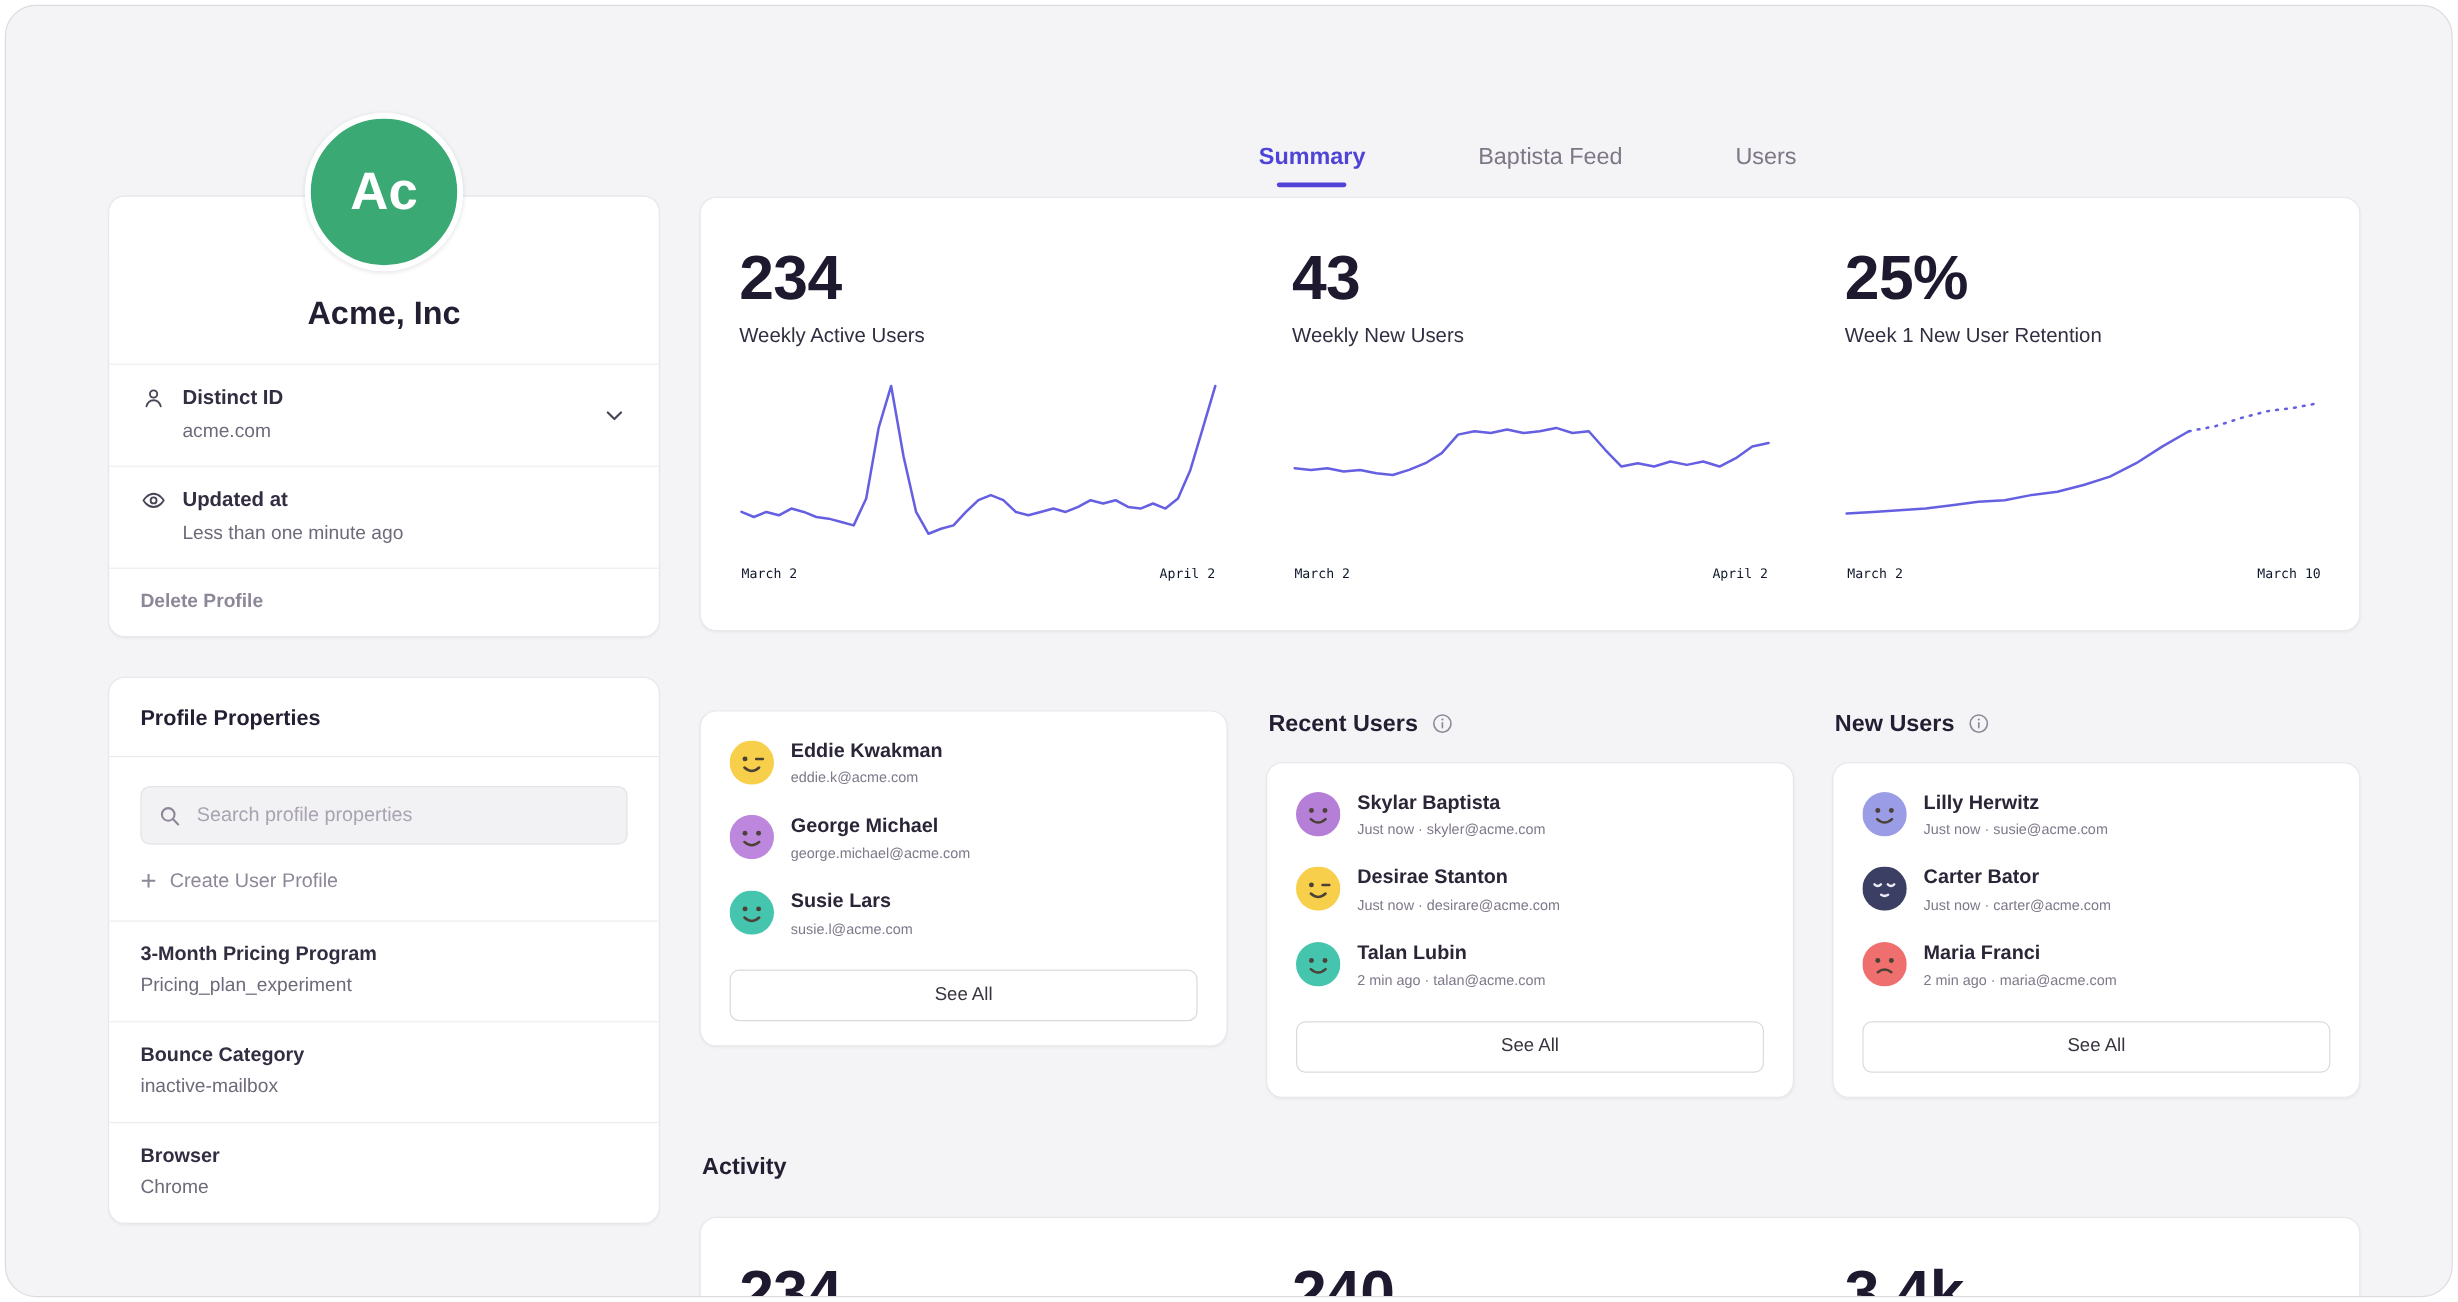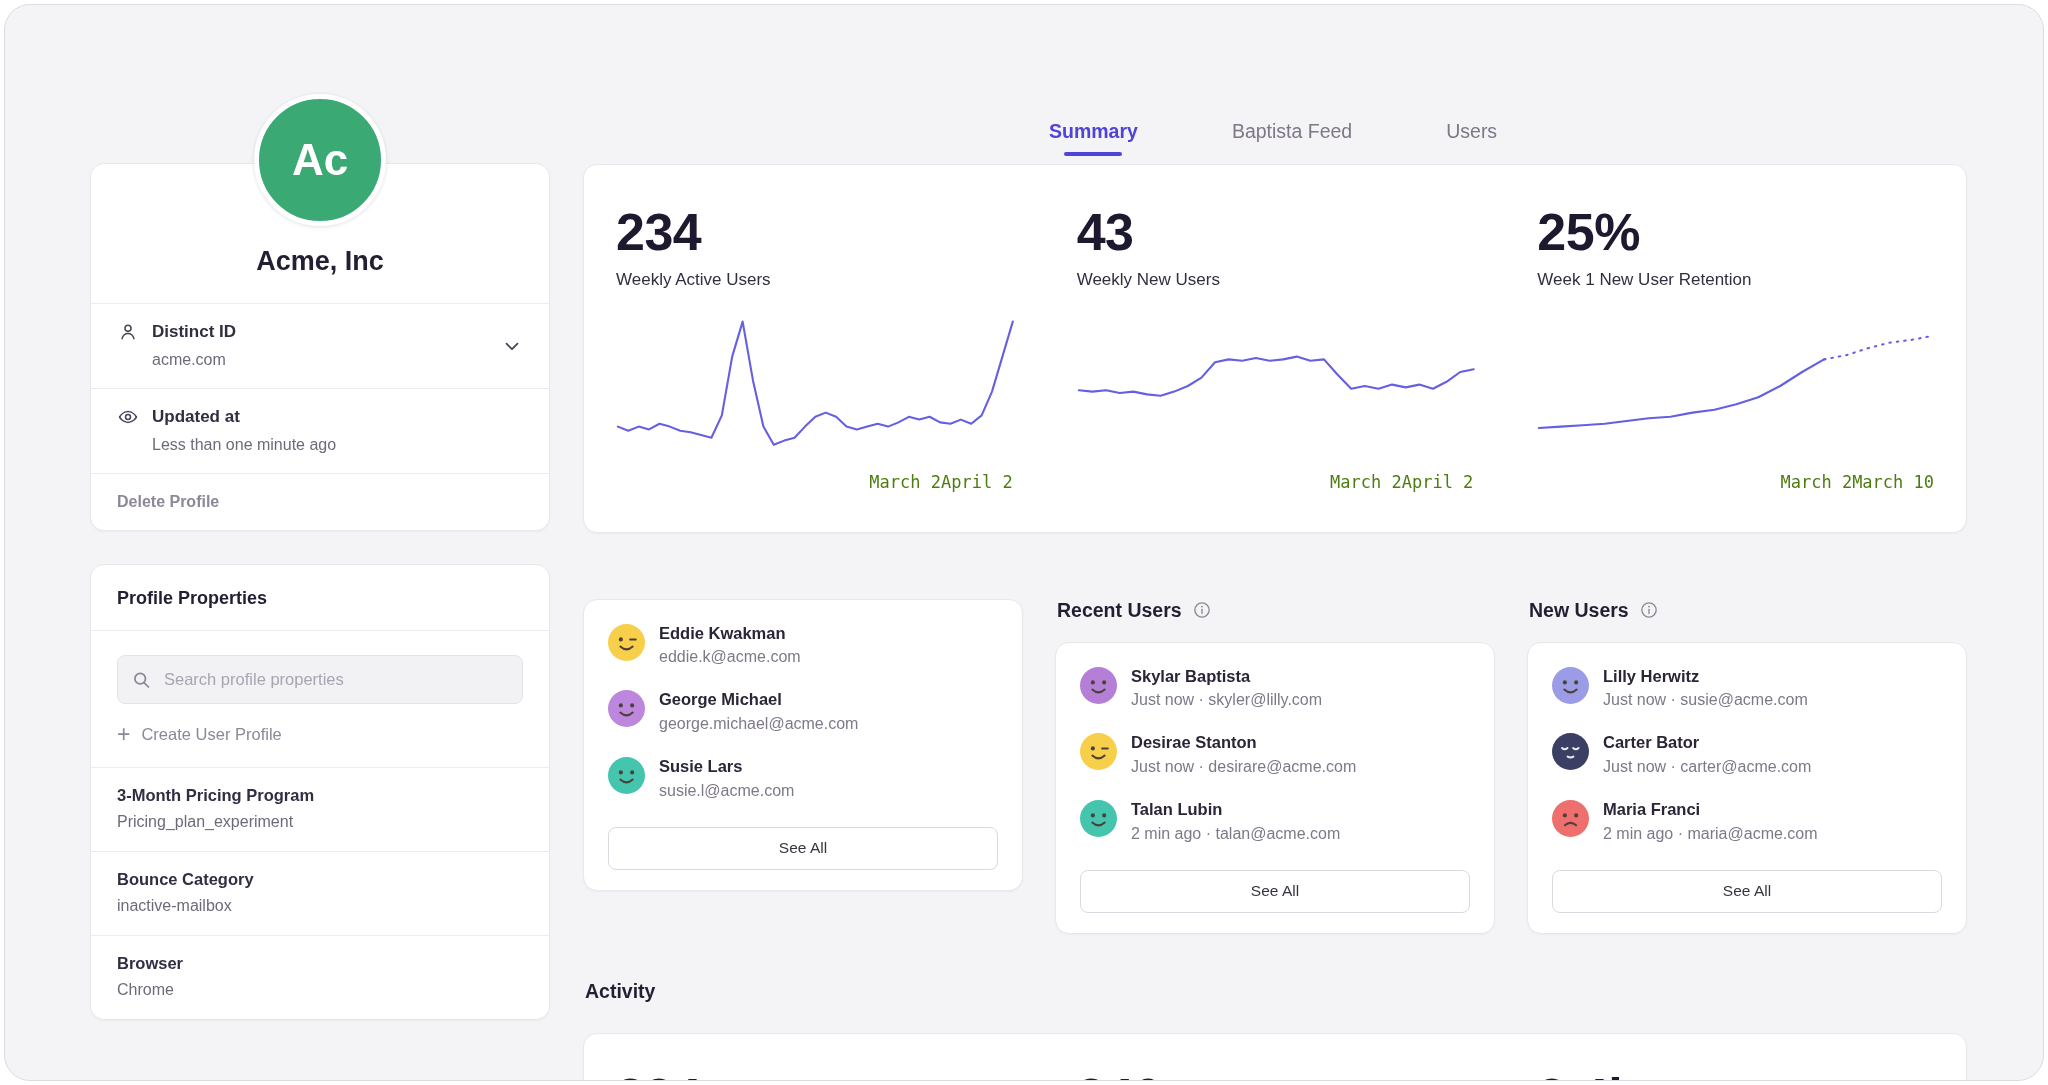--- a/index.html
+++ b/index.html
@@ -46,34 +46,34 @@
   .tab{position:relative;background:none;border:none;font-family:inherit;font-size:19.5px;color:#7d7787;cursor:pointer;padding:0;}
   .tab.active{color:#4f43d8;font-weight:600;margin-left:26px;}
   .tab.active::after{content:"";position:absolute;left:50%;transform:translateX(-50%);bottom:-13px;width:58px;height:4px;
     border-radius:2px;background:#4f43d8;}
 
   .stats-card{margin-top:11px;display:flex;padding:40px 0 0;}
   .metric{flex:1;padding:0 30px 0 32px;min-width:0;}
   .big{font-size:52px;font-weight:700;color:#1f1930;letter-spacing:-.5px;line-height:1.05;}
   .metric-label{font-size:17px;color:#332d41;margin-top:10px;}
   .spark{width:100%;height:158px;margin-top:18px;display:block;}
-  .axis{display:flex;justify-content:flex-end;font-family:"DejaVu Sans Mono","Liberation Mono",monospace;
-    font-size:17px;color:#4d7c0f;padding:6px 2px 40px;}
+  .axis{display:flex;justify-content:space-between;font-family:"DejaVu Sans Mono","Liberation Mono",monospace;
+    font-size:11px;color:#0f172a;padding:6px 2px 40px;}
 
   .lists-row{display:flex;gap:32px;margin-top:66px;}
   .list-col{flex:1;min-width:0;}
   .list-header{display:flex;align-items:center;gap:10px;margin:0 0 20px 2px;font-size:19.5px;font-weight:700;color:#241e33;}
   .info-icon{width:20px;height:20px;color:#8d8798;cursor:pointer;display:inline-flex;}
   .info-icon svg{width:100%;height:100%;}
   .user-card{padding:24px 24px 20px;display:flex;flex-direction:column;}
   .user-row{display:flex;align-items:flex-start;gap:14px;margin-bottom:24px;cursor:pointer;}
   .user-avatar{width:37px;height:37px;flex:none;}
   .user-avatar svg{width:100%;height:100%;display:block;}
   .user-name{font-size:16.5px;font-weight:600;color:#2b2537;line-height:1.2;}
-  .user-detail{font-size:16px;color:#7e7889;margin-top:5px;}
+  .user-detail{font-size:12px;color:#7e7889;margin-top:5px;}
   .see-all{margin-top:3px;height:43px;background:#fff;border:1px solid #dbd9df;border-radius:8px;font-family:inherit;
     font-size:15.5px;color:#39333f;cursor:pointer;}
 
   .activity-title{margin:46px 0 0 2px;font-size:19.5px;font-weight:700;color:#241e33;}
   .activity-card{margin-top:30px;display:flex;padding:36px 0 60px;}
 </style>
 </head>
 <body>
 
 <div class="frame">
@@ -259,21 +259,21 @@
               <span class="user-avatar">
                 <svg viewBox="0 0 36 36">
                   <circle cx="18" cy="18" r="18" fill="#b57fd8"></circle>
                   <circle cx="12.5" cy="15" r="2" fill="#4b4237"></circle>
                   <circle cx="23.5" cy="15" r="2" fill="#4b4237"></circle>
                   <path d="M12 22q6 5.5 12 0" fill="none" stroke="#4b4237" stroke-width="2" stroke-linecap="round"></path>
                 </svg>
               </span>
               <div>
                 <div class="user-name">Skylar Baptista</div>
-                <div class="user-detail">Just now · skyler@lilly.com</div>
+                <div class="user-detail">Just now · skyler@acme.com</div>
               </div>
             </div>
             <div class="user-row">
               <span class="user-avatar">
                 <svg viewBox="0 0 36 36">
                   <circle cx="18" cy="18" r="18" fill="#f8cf4b"></circle>
                   <circle cx="12.5" cy="15" r="2" fill="#4b4237"></circle>
                   <path d="M21.5 15h5.5" fill="none" stroke="#4b4237" stroke-width="2" stroke-linecap="round"></path>
                   <path d="M12 22q6 5.5 12 0" fill="none" stroke="#4b4237" stroke-width="2" stroke-linecap="round"></path>
                 </svg>

